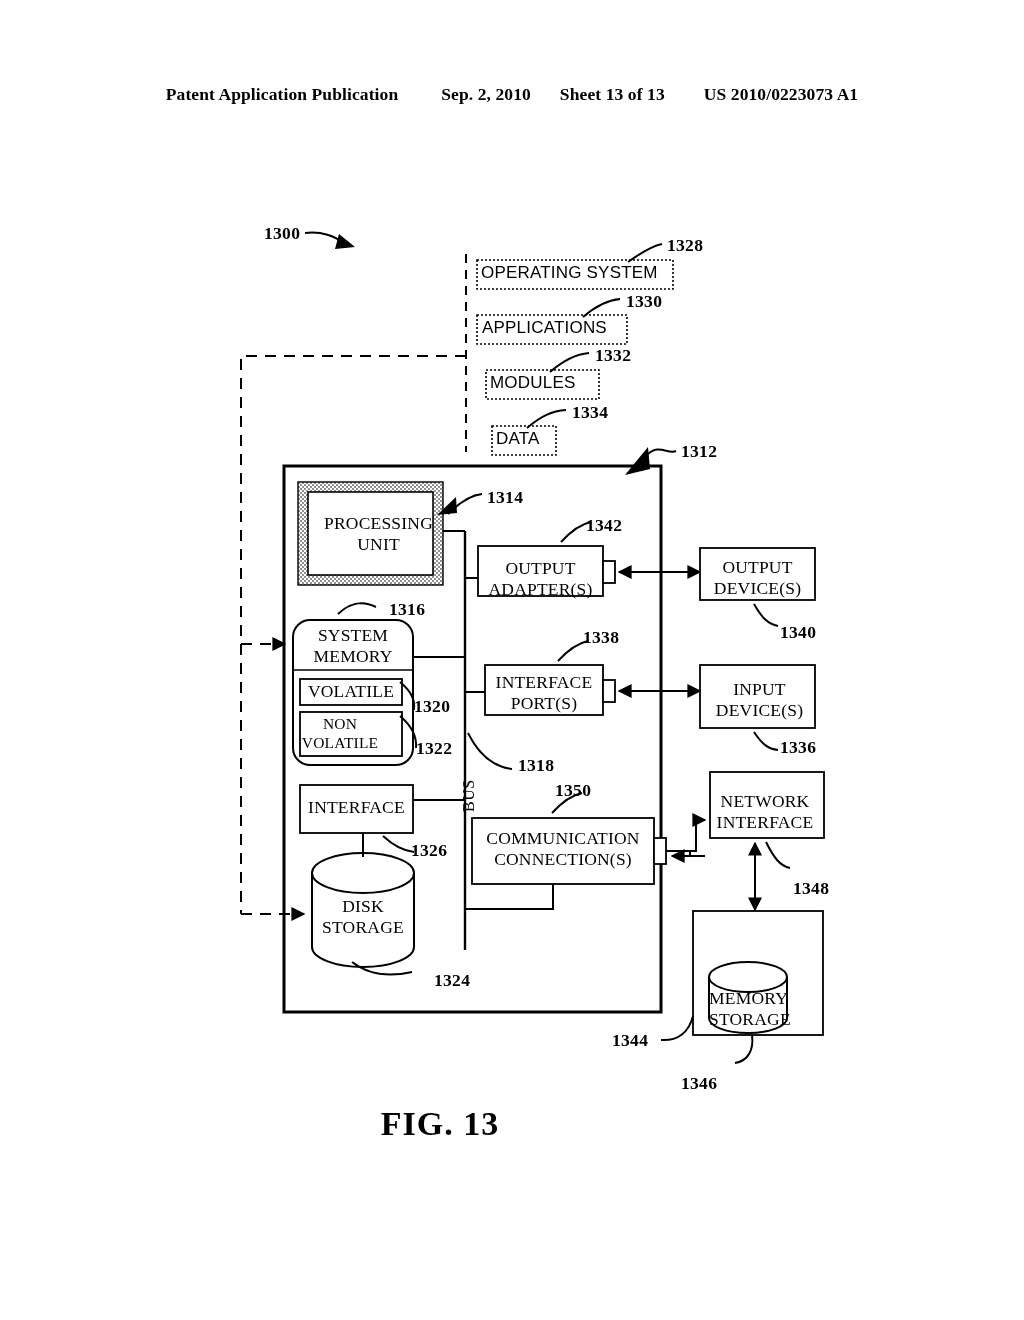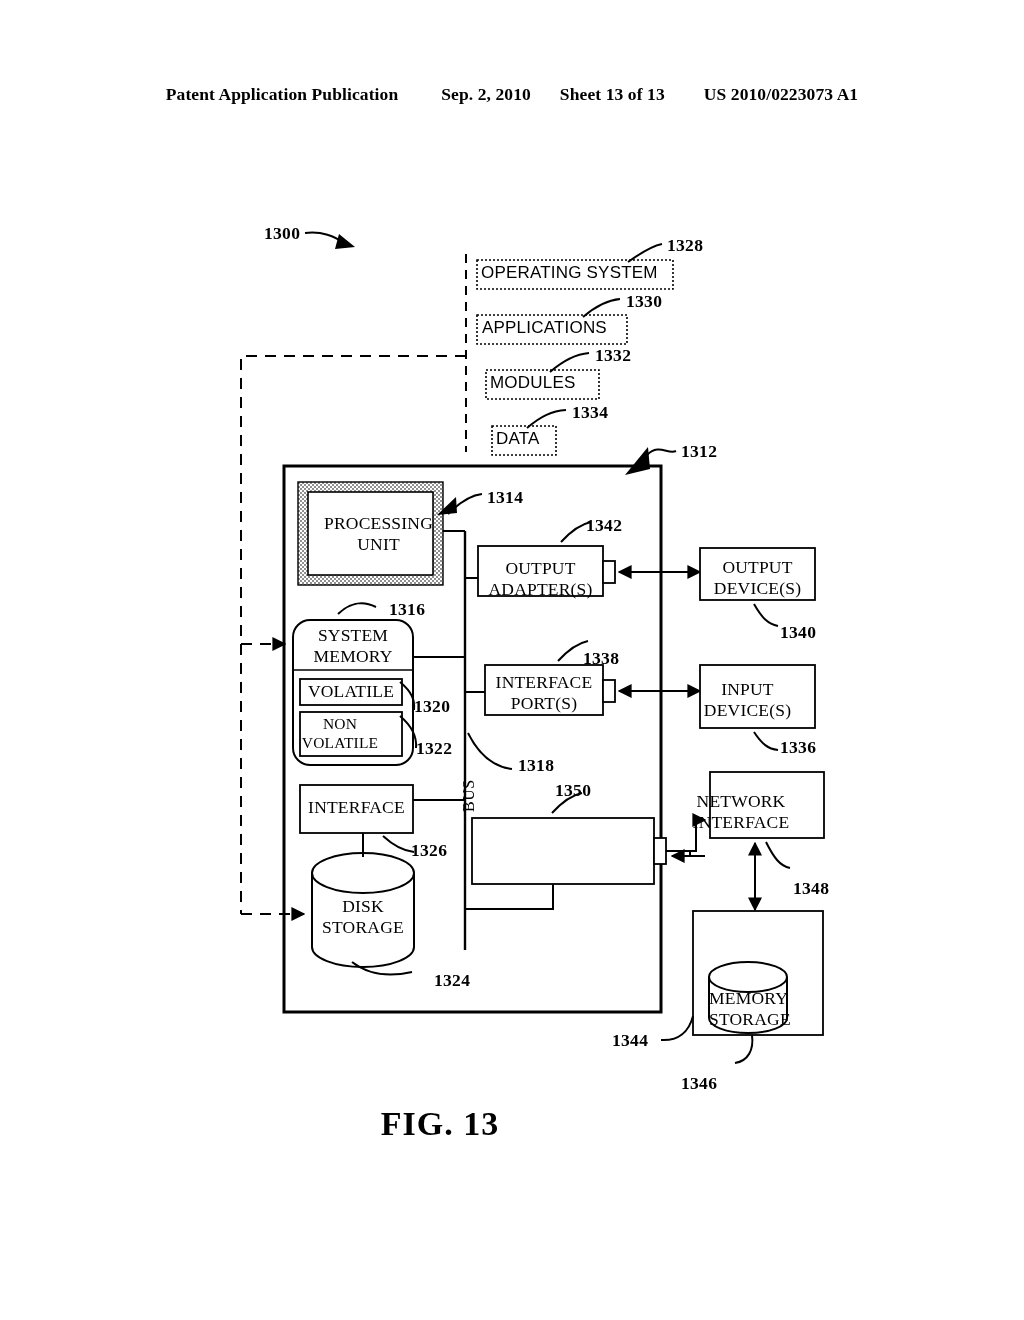--- a/index.html
+++ b/index.html
@@ -273,33 +273,35 @@
 
   <div class="bus-lbl" style="left:460px; top:812px;">BUS</div>
   <div class="ref" style="left:518px; top:755px;">1318</div>
 
   <div class="lbl" style="left:478px; top:558px; width:125px;">OUTPUT
 ADAPTER(S)</div>
   <div class="ref" style="left:586px; top:515px;">1342</div>
 
   <div class="lbl" style="left:485px; top:672px; width:118px;">INTERFACE
 PORT(S)</div>
-  <div class="ref" style="left:583px; top:648px;">1338</div>
-
+  <div class="ref" style="left:583px; top:627px;">1338</div>
+
+  <div class="lbl" style="left:472px; top:828px; width:182px;">COMMUNICATION
+CONNECTION(S)</div>
   <div class="ref" style="left:555px; top:780px;">1350</div>
 
   <div class="lbl" style="left:700px; top:557px; width:115px;">OUTPUT
 DEVICE(S)</div>
   <div class="ref" style="left:780px; top:622px;">1340</div>
 
-  <div class="lbl" style="left:700px; top:679px; width:95px;">INPUT
+  <div class="lbl" style="left:700px; top:679px; width:95px;padding-left:12px;">INPUT
 DEVICE(S)</div>
   <div class="ref" style="left:780px; top:737px;">1336</div>
 
-  <div class="lbl" style="left:684px; top:791px; width:114px;">NETWORK
+  <div class="lbl" style="left:708px; top:791px; width:114px;">NETWORK
 INTERFACE</div>
   <div class="ref" style="left:793px; top:878px;">1348</div>
 
   <div class="ref" style="left:612px; top:1030px;">1344</div>
 
   <div class="lbl" style="left:709px; top:988px; width:78px;">MEMORY
 STORAGE</div>
   <div class="ref" style="left:681px; top:1073px;">1346</div>
 
   <div class="fig-caption">FIG.  13</div>

